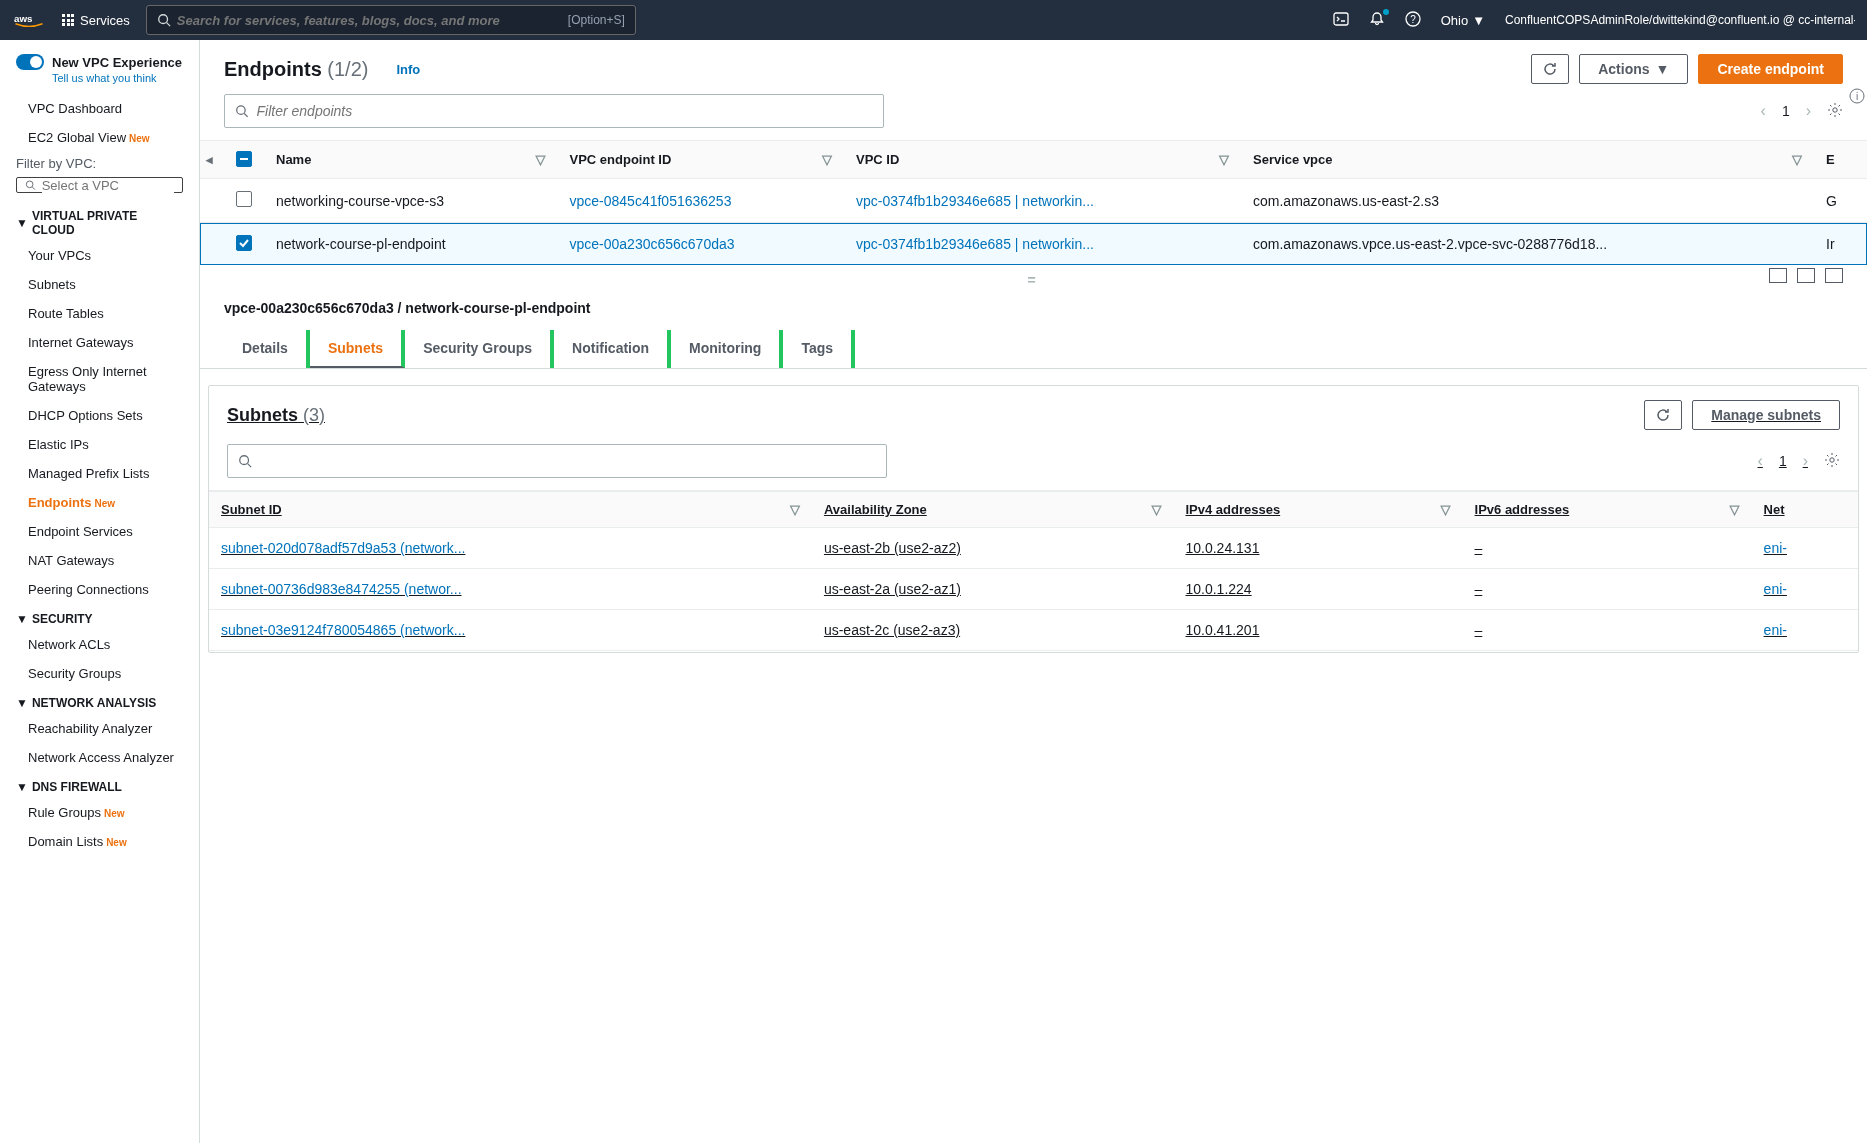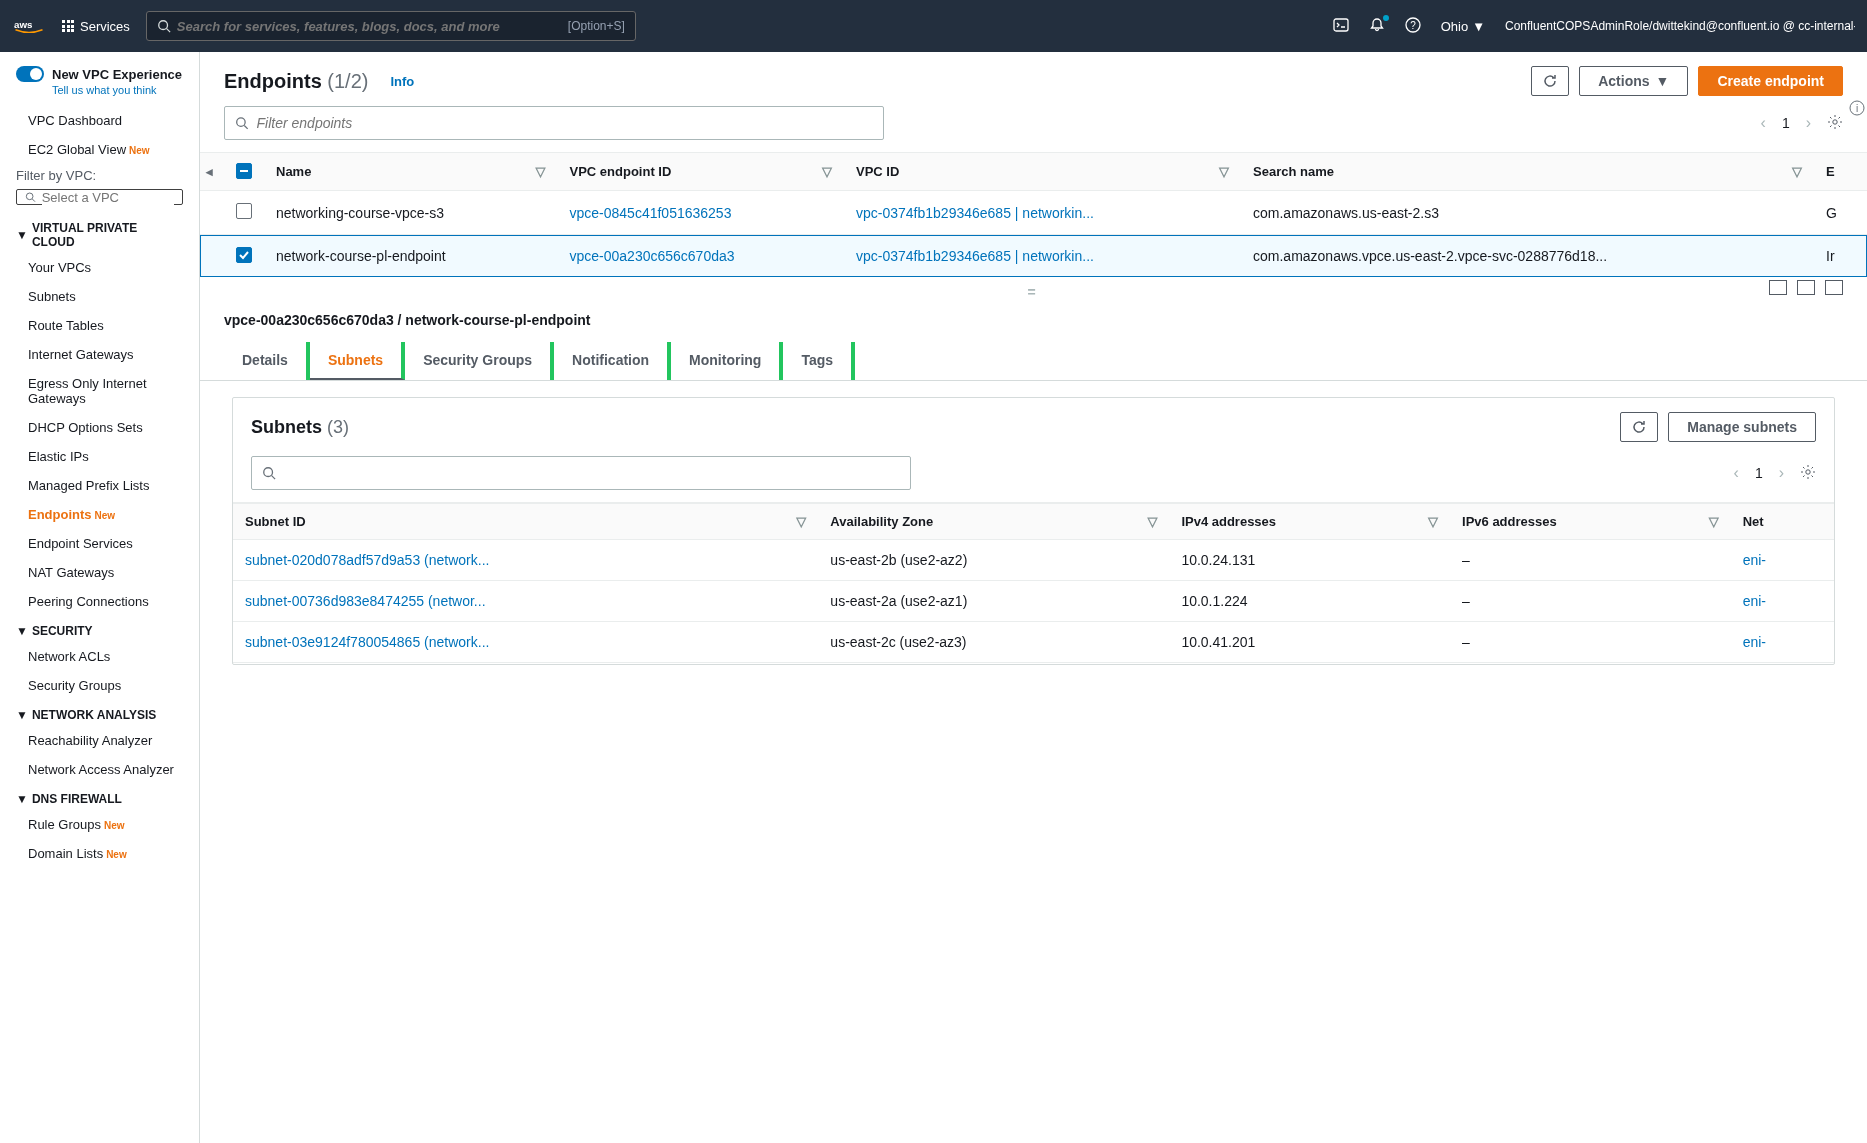--- a/index.html
+++ b/index.html
@@ -1,17 +1,17 @@
 <!DOCTYPE html>
 <html><head>
 <meta charset="utf-8">
 <style>
 * { margin: 0; padding: 0; box-sizing: border-box; font-family: "Amazon Ember", "Helvetica Neue", Arial, sans-serif; }
 body { background: #fff; font-size: 14px; color: #16191f; overflow: hidden; }
-.top-nav { background: #232f3e; height: 52px; display: flex; align-items: center; padding: 0 12px; color: #fff; gap: 16px; }
+.top-nav { background: #232f3e; height: 40px; display: flex; align-items: center; padding: 0 12px; color: #fff; gap: 16px; }
 .aws-logo { display: flex; align-items: center; gap: 2px; }
 .aws-logo svg { height: 18px; }
 .services-btn { display: flex; align-items: center; gap: 6px; cursor: pointer; font-size: 13px; }
 .grid-icon { display: grid; grid-template-columns: repeat(3, 3px); grid-template-rows: repeat(3, 3px); gap: 1.5px; }
 .grid-icon span { background: #fff; }
 .search-bar { flex: 0 0 490px; background: #1a232f; border: 1px solid #666; border-radius: 3px; height: 30px; display: flex; align-items: center; padding: 0 10px; color: #d5dbdb; position: relative; }
 .search-bar input { background: transparent; border: none; color: #d5dbdb; font-style: italic; font-size: 13px; flex: 1; outline: none; padding-left: 6px; font-weight: bold; }
 .search-kbd { color: #95a0b1; font-size: 12px; }
 .nav-spacer { flex: 1; }
 .nav-icons { display: flex; gap: 20px; align-items: center; }
@@ -29,21 +29,21 @@
 .vpc-toggle-text { font-size: 13px; font-weight: 700; }
 .vpc-toggle-sub { font-size: 11px; color: #0073bb; padding: 2px 16px 10px 52px; cursor: pointer; }
 .sb-filter-label { font-size: 13px; padding: 4px 16px; color: #545b64; }
 .sb-filter-input { margin: 2px 16px 8px 16px; border: 1px solid #404040; border-radius: 2px; height: 16px; display: flex; align-items: center; padding: 0 8px; gap: 6px; }
 .sb-filter-input input { border: none; outline: none; font-size: 13px; width: 100%; }
 .sb-item { padding: 7px 16px 7px 28px; font-size: 13px; cursor: pointer; display: block; color: #16191f; }
 .sb-item.active { color: #ec7211; font-weight: 700; }
 .sb-header { padding: 8px 16px 4px 16px; font-size: 12px; font-weight: 700; display: flex; align-items: center; gap: 4px; cursor: pointer; }
 .sb-new { color: #ec7211; font-size: 10px; font-weight: 700; margin-left: 3px; }
 .content { flex: 1; display: flex; flex-direction: column; overflow: hidden; position: relative; }
-.page-header { display: flex; align-items: center; padding: 14px 24px 10px 24px; gap: 22px; flex-wrap: wrap; }
+.page-header { display: flex; align-items: center; padding: 14px 24px 10px 24px; gap: 28px; flex-wrap: wrap; }
 .page-title { font-size: 20px; font-weight: 700; }
 .page-count { font-weight: 400; color: #687078; }
 .info-link { color: #0073bb; font-size: 13px; font-weight: 700; cursor: pointer; }
 .header-actions { margin-left: auto; display: flex; gap: 10px; }
 .btn { border: 1px solid #545b64; background: #fff; padding: 6px 18px; border-radius: 2px; font-size: 14px; font-weight: 700; cursor: pointer; display: inline-flex; align-items: center; gap: 6px; color: #545b64; }
 .btn-icon { padding: 6px 10px; }
 .btn-primary { background: #ec7211; border-color: #ec7211; color: #fff; }
 .filter-row { padding: 0 24px 12px 24px; display: flex; align-items: center; }
 .filter-input { border: 1px solid #aab7b8; border-radius: 2px; height: 34px; display: flex; align-items: center; padding: 0 10px; gap: 8px; width: 660px; }
 .filter-input input { border: none; outline: none; font-size: 14px; font-style: italic; color: #0c4a6e; width: 100%; }
@@ -65,21 +65,21 @@
 .chk svg { width: 12px; height: 12px; }
 .link { color: #0073bb; cursor: pointer; }
 .collapse-bar { text-align: center; color: #687078; padding: 6px 0; cursor: row-resize; position: relative; }
 .collapse-bar::before { content: '='; letter-spacing: 4px; color: #aab7b8; font-weight: bold; }
 .panel-controls { position: absolute; right: 24px; top: 2px; display: flex; gap: 10px; }
 .panel-controls span { cursor: pointer; color: #545b64; border: 1px solid #545b64; width: 18px; height: 15px; display: inline-flex; }
 .detail-title { padding: 6px 24px 14px 24px; font-size: 14px; font-weight: 700; }
 .tabs { display: flex; border-bottom: 1px solid #d5dbdb; padding: 0 24px; }
 .tab { padding: 10px 18px; font-size: 14px; font-weight: 700; cursor: pointer; color: #545b64; border-right: 4px solid #22c55e; }
 .tab.active { color: #ec7211; border-bottom: 2px solid #545b64; }
-.subnets-panel { margin: 16px 32px; border: 1px solid #d5dbdb; border-radius: 2px; overflow: hidden; }
+.subnets-panel { margin: 16px 8px; border: 1px solid #d5dbdb; border-radius: 2px; overflow: hidden; text-decoration: underline; }
 .sub-header { display: flex; align-items: center; padding: 14px 18px; gap: 10px; }
 .sub-title { font-size: 18px; font-weight: 700; }
 .detail-below { flex: 1; overflow: auto; background: #fff; position: relative; }
 .th-collapse { width: 24px; padding: 0 6px!important; }
 .arrow-left-col { color: #687078; cursor: pointer; }
 .right-info-handle { position: absolute; right: 0; top: 48px; width: 18px; height: 18px; color: #687078; cursor: pointer; }
 </style>
 </head>
 <body>
 
@@ -223,21 +223,21 @@
             <tr>
           <th class="th-collapse"><span class="arrow-left-col">◂</span></th>
           <th style="width:40px"><span class="chk indet">
                   <svg viewBox="0 0 12 12">
                     <line x1="2" y1="6" x2="10" y2="6" stroke="#fff" stroke-width="2"></line>
                   </svg>
                 </span></th>
           <th><span>Name</span><span class="sort-icon">▽</span></th>
           <th><span>VPC endpoint ID</span><span class="sort-icon">▽</span></th>
           <th><span>VPC ID</span><span class="sort-icon">▽</span></th>
-          <th><span>Search name</span><span class="sort-icon">▽</span></th>
+          <th><span>Service vpce</span><span class="sort-icon">▽</span></th>
           <th><span>E</span></th>
         </tr>
           </thead>
         <tbody id="ep-rows">
             <tr>
               <td></td>
     <td><span class="chk "></span></td>
     <td>networking-course-vpce-s3</td>
     <td><span class="link">vpce-0845c41f051636253</span></td>
     <td><span class="link">vpc-0374fb1b29346e685 | networkin...</span></td>

